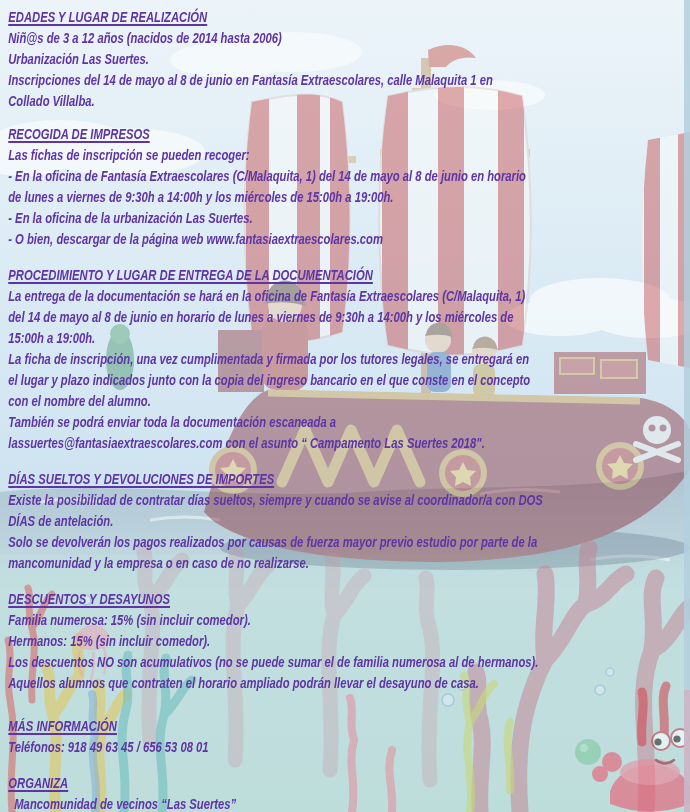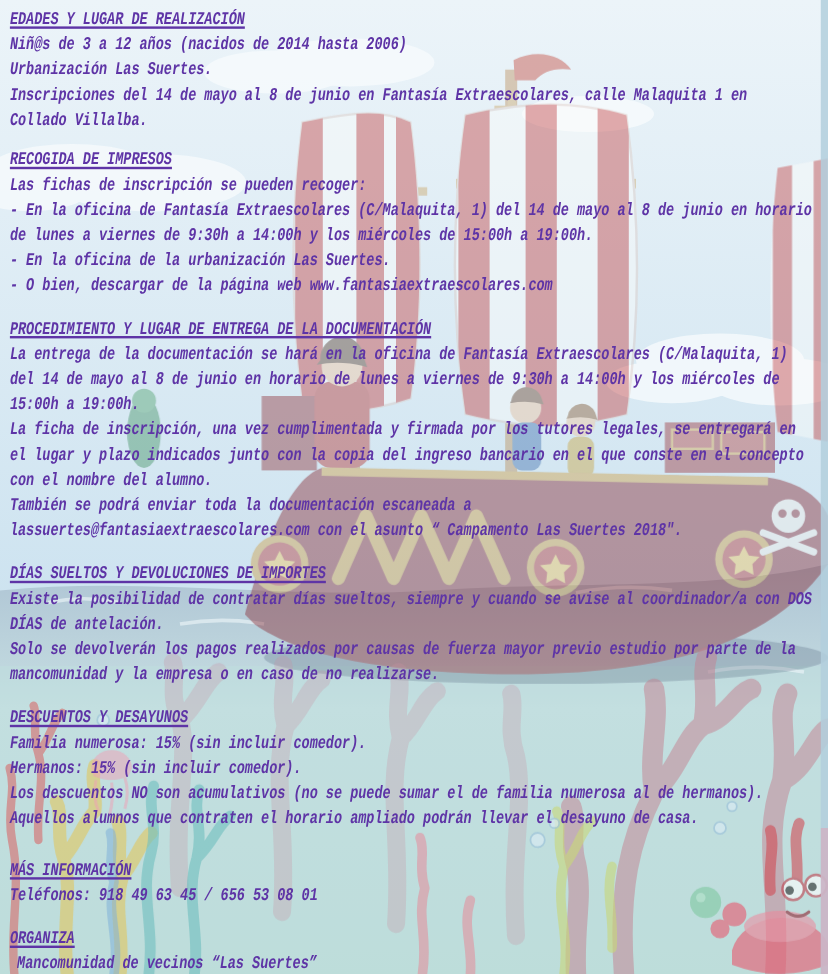--- a/index.html
+++ b/index.html
@@ -1,17 +1,17 @@
 <!DOCTYPE html>
 <html><head>
 <meta charset="utf-8">
 <style>
   html,body{margin:0;padding:0;background:#ffffff;}
   .page{position:relative;width:690px;height:812px;overflow:hidden;
-        background:#dcecf6;font-family:Liberation Mono, monospace;}
+        background:#dcecf6;font-family:Liberation Sans, sans-serif;}
   .bg{position:absolute;left:0;top:0;width:690px;height:812px;z-index:0;}
   .content{position:absolute;left:0;top:0;z-index:1;width:920px;
            transform:scaleX(0.75);transform-origin:0 0;
            padding:6px 0 0 11px;box-sizing:border-box;
            color:#5e34a6;font-weight:bold;font-style:italic;
            font-size:15px;line-height:21px;}
   .line{white-space:nowrap;height:21px;}
   .heading{text-decoration:underline;text-decoration-thickness:1.6px;text-underline-offset:2px;}
   .sec{margin-top:12px;}
   .sec.first{margin-top:0;}

